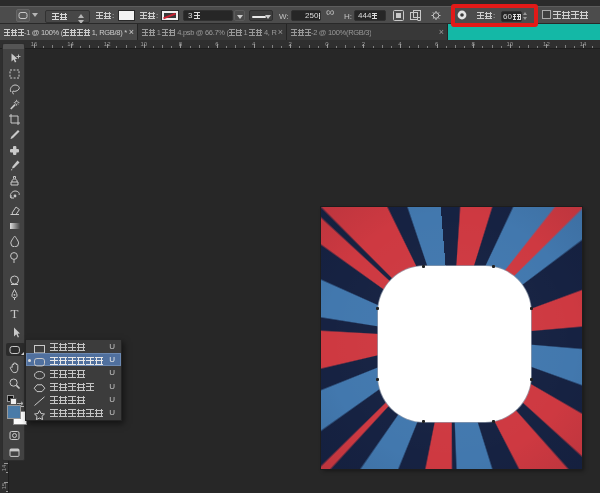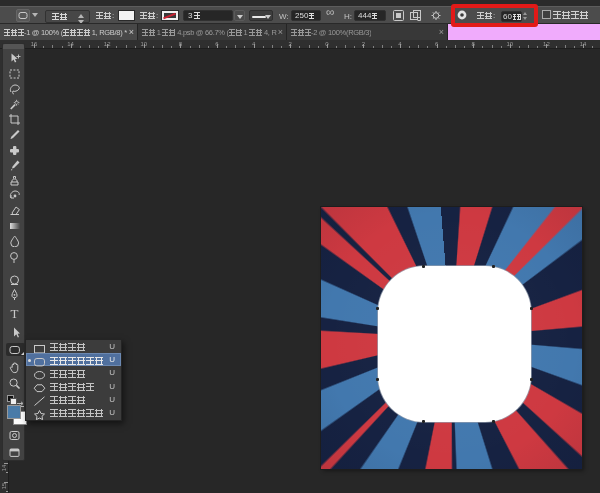--- a/index.html
+++ b/index.html
@@ -20,21 +20,21 @@
 #optbar:before{content:"";position:absolute;left:0;top:0;width:600px;height:6px;background:#2b2b2b;}
 #optbar:after{content:"";position:absolute;left:0;top:6px;width:600px;height:1px;background:#5d5d5d;}
 .opt-el{position:absolute;color:#c8c8c8;font-size:8px;line-height:9px;}
 .opt-el.dd{background:#474747;border:1px solid #313131;border-radius:2px;display:flex;align-items:center;}
 .updn{position:absolute;right:4px;top:3px;width:7px;}
 .tri-u{display:block;width:0;height:0;border-left:3px solid transparent;border-right:3px solid transparent;border-bottom:4px solid #b5b5b5;margin-bottom:2px;}
 .tri-d{display:block;width:0;height:0;border-left:3px solid transparent;border-right:3px solid transparent;border-top:4px solid #b5b5b5;}
 .colon{margin-left:1px;color:#cfcfcf;}
 .lab{color:#c5c5c5;}
 .inp{background:#262626;border:1px solid #303030;border-radius:2px;color:#ddd;display:flex;align-items:center;font-size:8px;box-sizing:border-box;}
-#tabbar{position:absolute;left:0;top:23px;width:600px;height:17px;background:#f0abfc;border-top:1px solid #292929;box-sizing:content-box;}
+#tabbar{position:absolute;left:0;top:23px;width:600px;height:17px;background:#14b8a6;border-top:1px solid #292929;box-sizing:content-box;}
 .tab{position:absolute;top:0;height:16px;background:#383838;border-right:1px solid #252525;display:flex;align-items:center;overflow:hidden;}
 .tab.active{background:#484848;}
 .tab .tx{margin-left:4px;white-space:nowrap;font-size:7.5px;letter-spacing:-0.3px;overflow:hidden;max-width:calc(100% - 12px);display:inline-block;}
 .lat{font-size:7.5px;}
 .tclose{position:absolute;right:3px;color:#b0b0b0;font-size:9px;background:inherit;}
 #rulerrow{position:absolute;left:0;top:40px;width:600px;height:9px;background:#2f2f2f;border-bottom:1px solid #1e1e1e;box-sizing:border-box;}
 .tick{position:absolute;bottom:0;width:1px;height:4px;background:#999;}
 .tick2{position:absolute;bottom:0;width:1px;background:#808080;}
 .rnum{position:absolute;top:1px;font-size:6px;color:#9a9a9a;width:14px;text-align:center;}
 #vruler{position:absolute;left:0;top:49px;width:9px;height:444px;background:#2f2f2f;border-right:1px solid #1e1e1e;box-sizing:border-box;}
@@ -89,21 +89,21 @@
       </div>
   <div class="opt-el" style="left:234px;top:10px;width:11px;height:11px;background:#4a4a4a;border:1px solid #5a5a5a;border-radius:2px;box-sizing:border-box">
         <div style="position:absolute;left:2px;top:4px;border-left:3px solid transparent;border-right:3px solid transparent;border-top:4px solid #ccc"></div>
       </div>
   <div class="opt-el" style="left:249px;top:10px;width:24px;height:11px;background:#3d3d3d;border:1px solid #2f2f2f;border-radius:2px;box-sizing:border-box">
         <div style="position:absolute;left:2px;top:4.5px;width:14px;height:2px;background:#e8e8e8;border-radius:1px"></div>
         <div style="position:absolute;right:1px;top:4px;border-left:3px solid transparent;border-right:3px solid transparent;border-top:4px solid #ccc"></div>
       </div>
   <div class="opt-el lab" style="left:279px;top:12px">W:</div>
   <div class="opt-el inp" style="left:291px;top:10px;width:30px;height:11px">
-        <span style="margin-left:3px;margin-right:1px">250</span>
+        <span style="margin-left:13px;margin-right:1px">250</span>
         <i class="g ga" style="width:5px;height:6px;color:#ddd;"></i>
       </div>
   <div class="opt-el" style="left:326px;top:8px;color:#b5b5b5;font-size:12px;letter-spacing:-1px">∞</div>
   <div class="opt-el lab" style="left:344px;top:12px">H:</div>
   <div class="opt-el inp" style="left:354px;top:10px;width:32px;height:11px">
         <span style="margin-left:3px;margin-right:1px">444</span>
         <i class="g ga" style="width:5px;height:6px;color:#ddd;"></i>
       </div>
   <div class="opt-el" style="left:392px;top:9px"><svg width="13" height="13" viewBox="0 0 13 13">
           <rect x="1.5" y="1.5" width="10" height="10" rx="1" stroke="#c9c9c9" fill="none" stroke-width="1"></rect>

